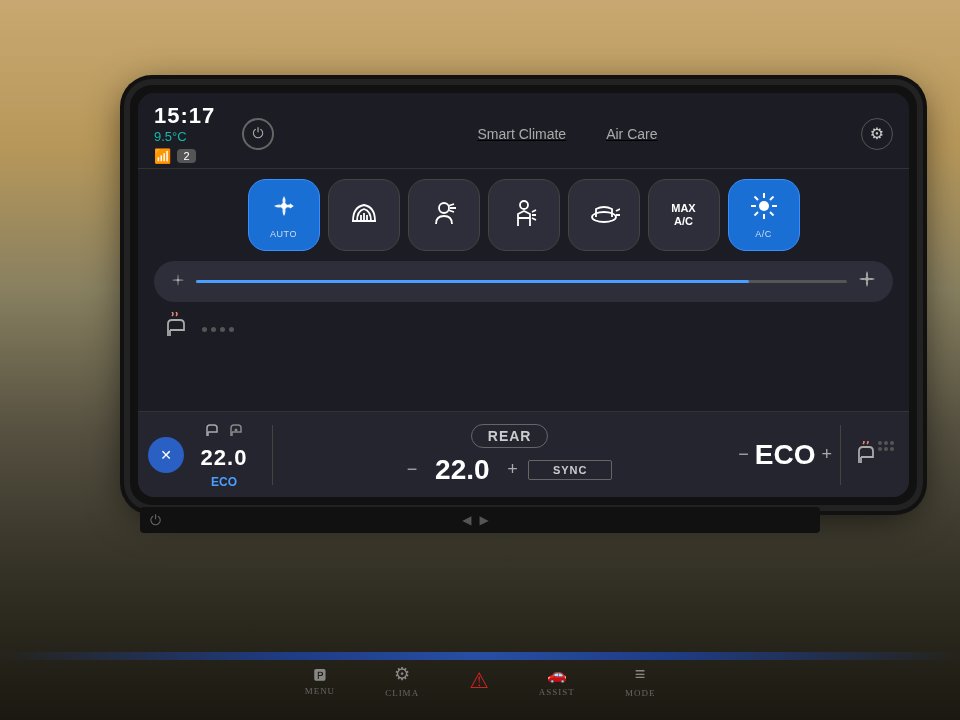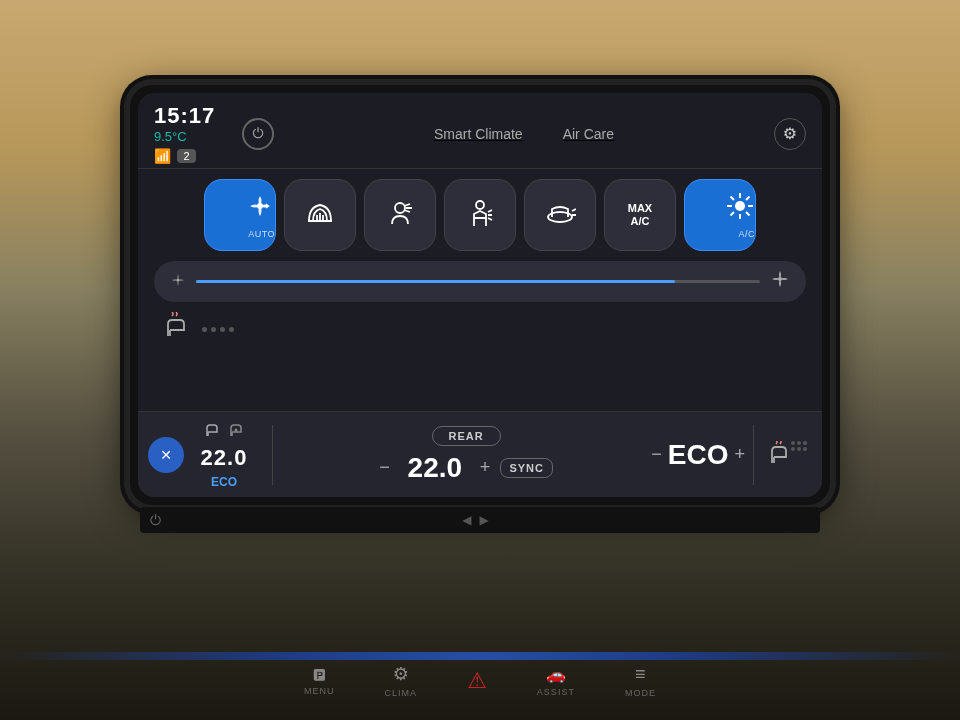--- a/index.html
+++ b/index.html
@@ -19,21 +19,21 @@
       width: 960px;
       height: 720px;
       background: linear-gradient(180deg, #c8a870 0%, #b8985a 20%, #888060 40%, #555040 60%, #333025 80%, #1a1810 100%);
       z-index: 0;
     }
 
     .screen-bezel {
       position: absolute;
       top: 85px;
       left: 130px;
-      width: 700px;
+      width: 787px;
       height: 420px;
       background: #111;
       border-radius: 22px;
       box-shadow: 0 0 0 6px #222, 0 0 0 10px #111, 0 8px 40px rgba(0,0,0,0.8);
       z-index: 2;
       overflow: hidden;
     }
 
     .screen {
       position: absolute;
@@ -177,21 +177,20 @@
       align-items: center;
       justify-content: center;
       cursor: pointer;
       gap: 2px;
       position: relative;
     }
 
     .mode-btn.active {
       background: #1a6fd4;
       border-color: #3a8fff;
-      align-items: flex-end;
     }
 
     .mode-btn .btn-icon {
       font-size: 24px;
       color: #fff;
     }
 
     .mode-btn .btn-label {
       font-size: 9px;
       color: #aaa;
@@ -307,21 +306,21 @@
       display: flex;
       flex-direction: column;
       align-items: center;
       gap: 6px;
     }
 
     .rear-btn {
       background: transparent;
       border: 1.5px solid #666;
       color: #ccc;
-      font-size: 11px;
+      font-size: 14px;
       padding: 3px 16px;
       border-radius: 12px;
       cursor: pointer;
       font-weight: 600;
       letter-spacing: 1px;
     }
 
     .temp-control {
       display: flex;
       align-items: center;
@@ -341,22 +340,22 @@
       font-weight: 700;
       min-width: 70px;
       text-align: center;
     }
 
     .sync-btn {
       background: transparent;
       border: 1.5px solid #666;
       color: #ccc;
       font-size: 11px;
-      padding: 3px 8px;
-      border-radius: 8px;
+      padding: 3px 24px;
+      border-radius: 2px;
       cursor: pointer;
       font-weight: 600;
       letter-spacing: 1px;
     }
 
     .eco-value {
       color: #fff;
       font-size: 28px;
       font-weight: 700;
     }
@@ -417,20 +416,21 @@
     .hw-btn-icon {
       color: #888;
       font-size: 18px;
     }
 
     .hw-btn-label {
       color: #666;
       font-size: 9px;
       letter-spacing: 1px;
       text-transform: uppercase;
+      font-family: Liberation Serif, serif;
     }
 
     .hw-btn-hazard .hw-btn-icon {
       color: #cc2222;
       font-size: 22px;
     }
 
     
     .ambient-strip {
       position: absolute;

